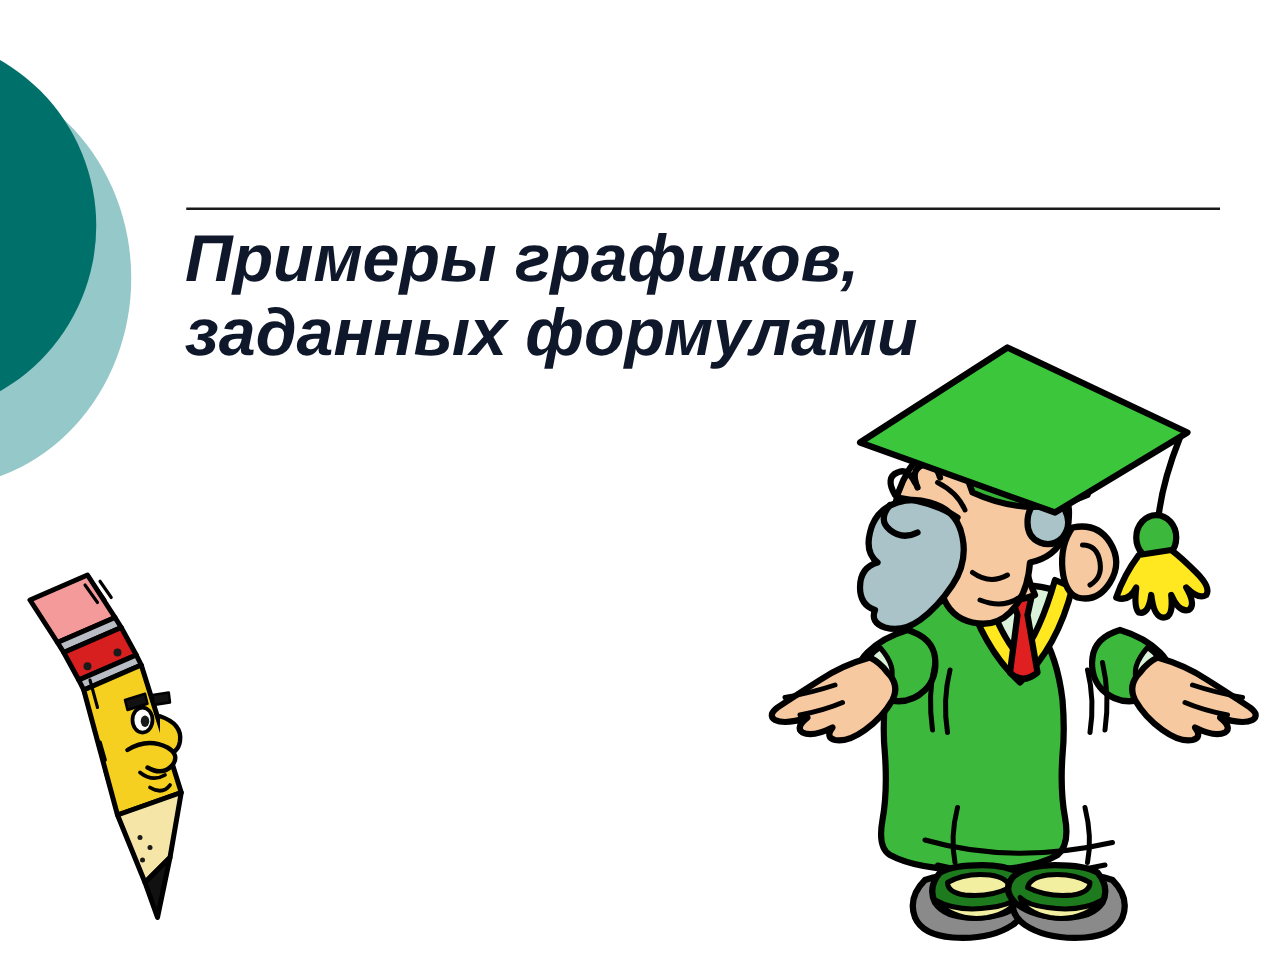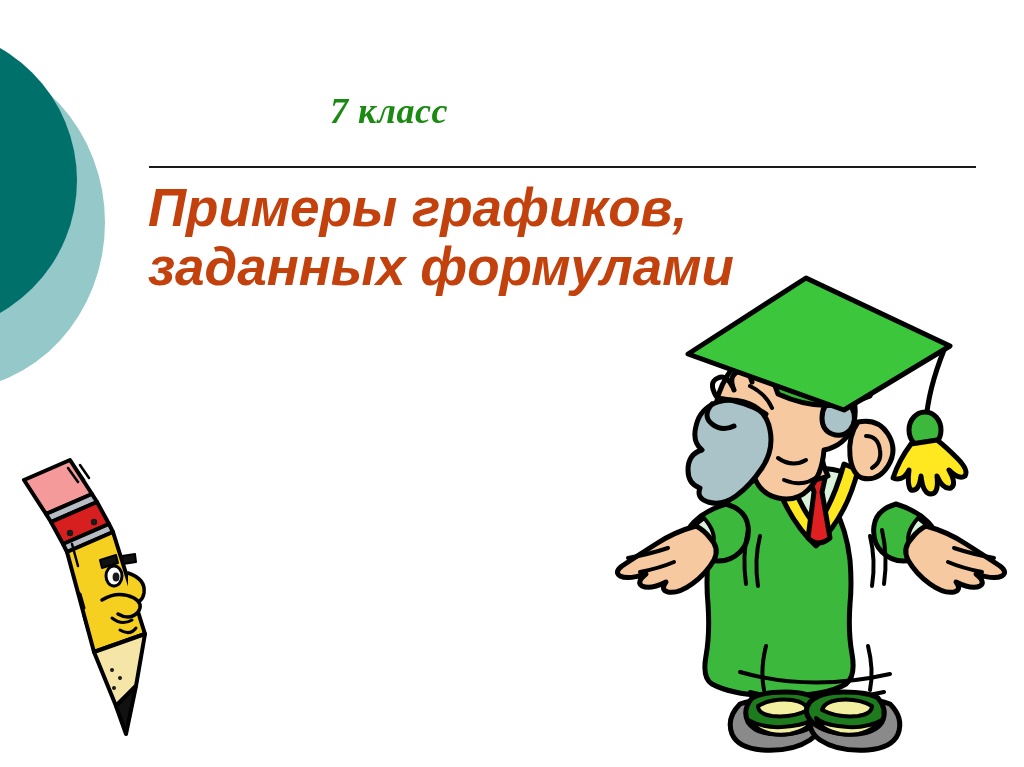--- a/index.html
+++ b/index.html
@@ -61,21 +61,21 @@
   #slide-title {
     position: absolute;
     left: 148px;
     top: 178px;
     width: 700px;
     font-family: "Liberation Sans", sans-serif;
     font-weight: bold;
     font-style: italic;
     font-size: 53px;
     line-height: 59px;
-    color: #c2410c;
+    color: #0f172a;
     white-space: pre-line;
   }
 
   
   .art {
     position: absolute;
     pointer-events: none;
   }
   #pencil-character {
     left: 8px;
@@ -92,21 +92,20 @@
   .art svg { display: block; width: 100%; height: 100%; }
 </style>
 </head>
 <body>
 
 <div id="slide">
 
   <div class="deco-circle" id="deco-circle-light"></div>
   <div class="deco-circle" id="deco-circle-dark"></div>
 
-  <div id="grade-label">7 класс</div>
 
   <div id="title-rule"></div>
 
   <div id="slide-title">Примеры графиков,
 заданных формулами</div>
 
   <div class="art" id="pencil-character">
     <svg viewBox="0 0 160 300" xmlns="http://www.w3.org/2000/svg">
       <g stroke="#000000" stroke-width="4" stroke-linejoin="round" stroke-linecap="round">
 

